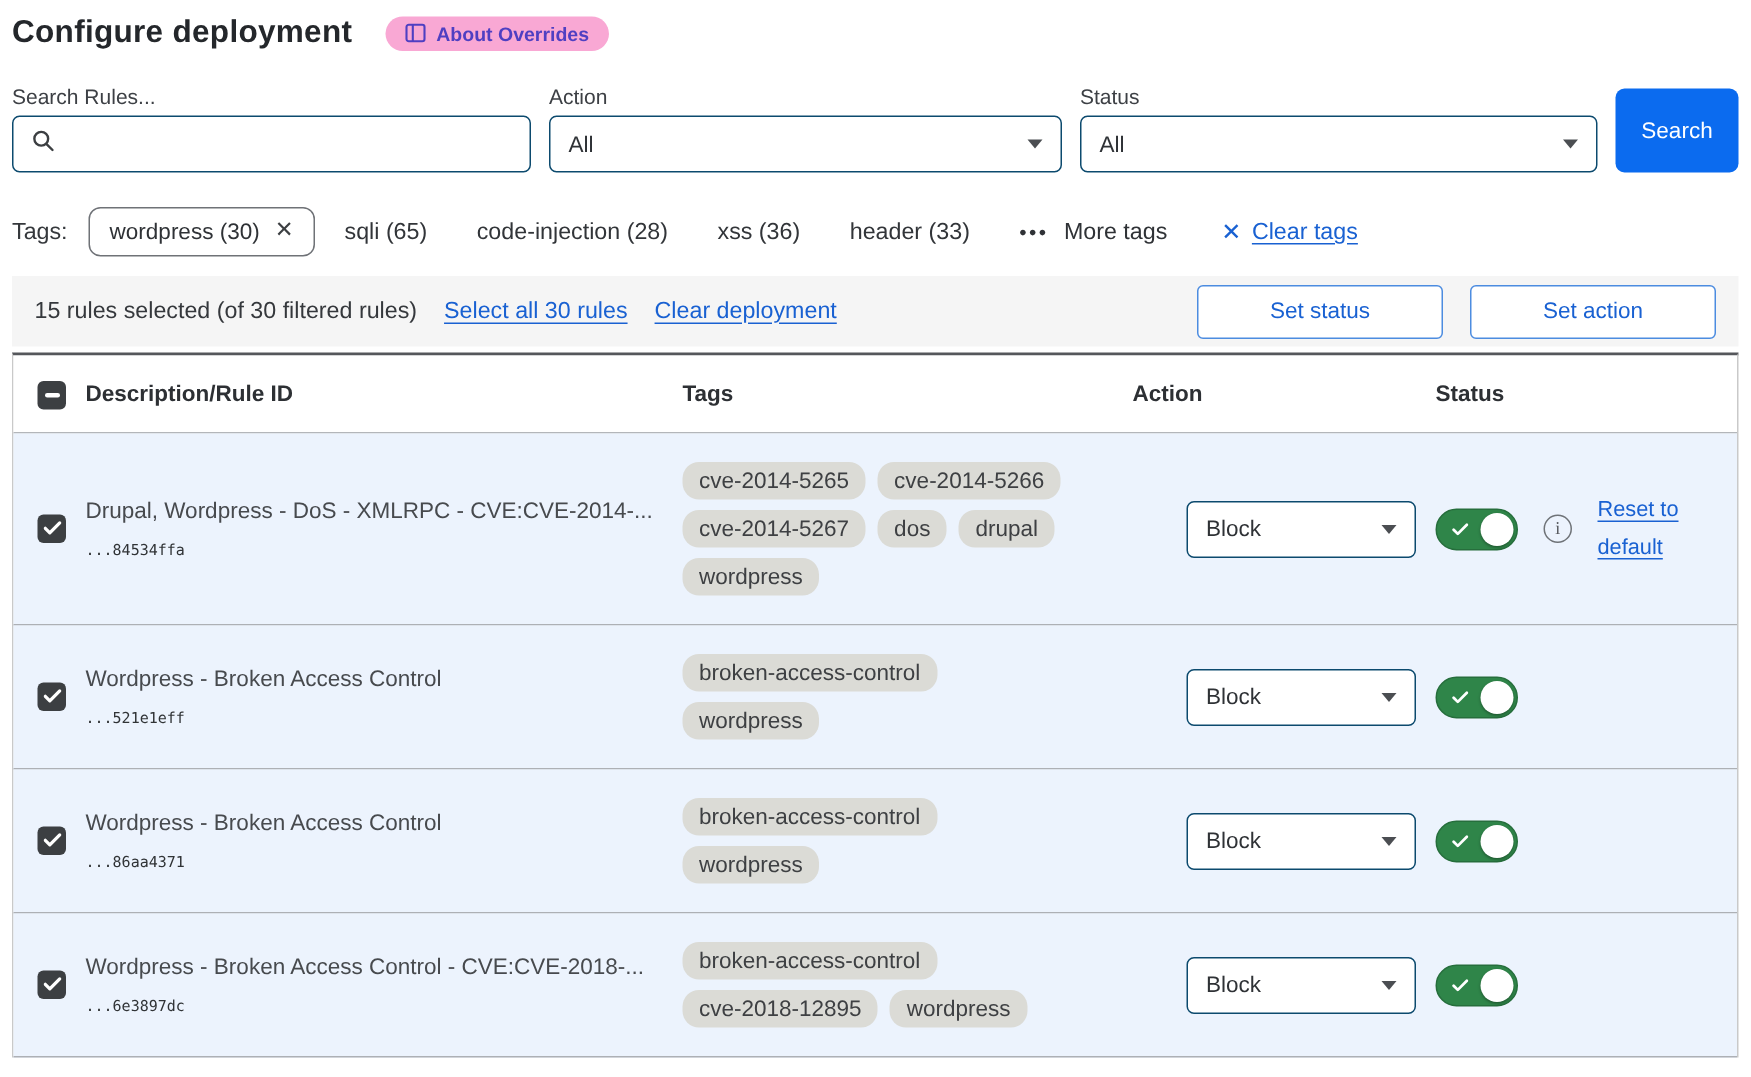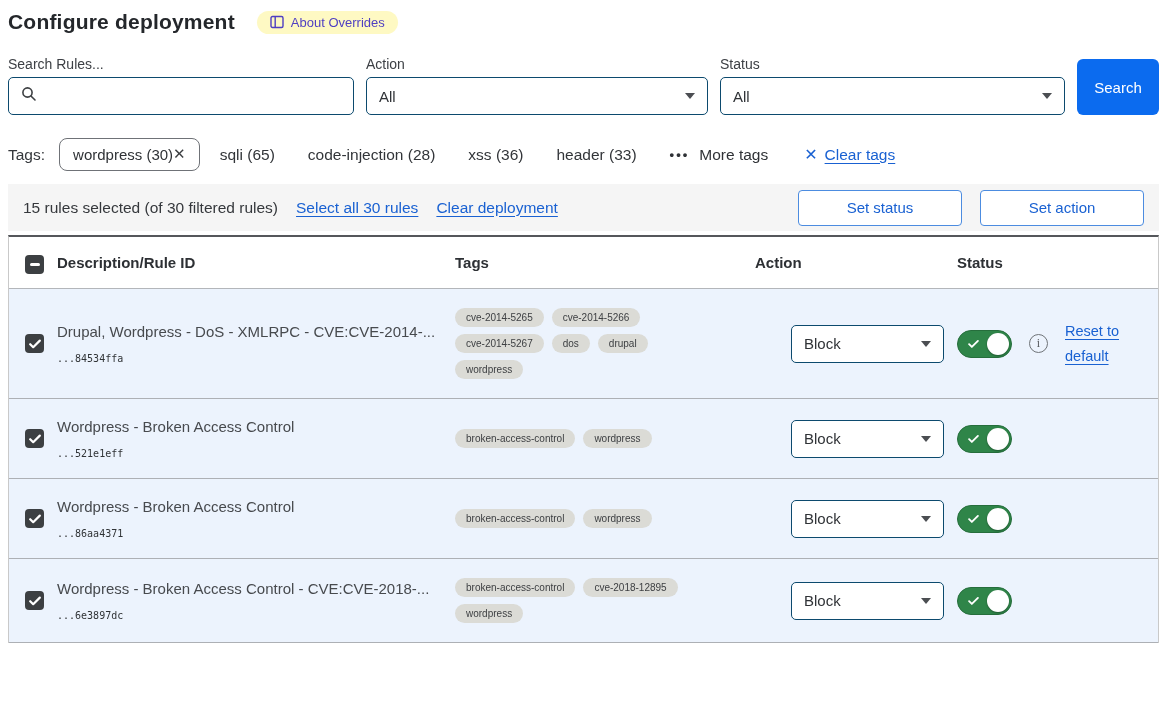--- a/index.html
+++ b/index.html
@@ -3,43 +3,43 @@
 <meta charset="utf-8">
 <style>
   * { margin:0; padding:0; box-sizing:border-box; }
   html,body { width:1167px; height:718px; overflow:hidden; background:#fff;
     font-family:"Liberation Sans", sans-serif; color:#35383c; }
   .page { width:1167px; padding:10px 8px 0 8px; }
 
   
   .hdr { display:flex; align-items:center; gap:22px; margin-bottom:22px; }
   .hdr h1 { font-size:21px; font-weight:700; color:#24272b; letter-spacing:.2px; }
-  .badge { display:inline-flex; gap:7px; background:#fef9c3;
-    color:#4f3fc2; border-radius:13px; padding:4px 13px; font-size:13px; font-weight:400; }
+  .badge { display:inline-flex; gap:7px; background:#f9a8d4;
+    color:#4f3fc2; border-radius:13px; padding:4px 13px; font-size:13px; font-weight:700; }
   .badge svg { display:block; }
 
   
   .filters { display:flex; align-items:flex-end; gap:12px; margin-bottom:23px; }
   .field label { display:block; font-size:14px; color:#3d4045; margin-bottom:5px; }
   .inputbox, .selectbox { height:38px; border:1px solid #0c4a6e; border-radius:5px;
     background:#fff; display:flex; align-items:center; padding:0 12px; }
   .inputbox { width:346px; gap:8px; }
   .inputbox input { border:none; outline:none; flex:1; font-size:15px; font-family:inherit; background:transparent; }
   .selectbox { justify-content:space-between; cursor:pointer; }
   .selectbox .selval { font-size:15px; color:#2f3236; }
   .arrow { width:0; height:0; border-left:5px solid transparent; border-right:5px solid transparent;
     border-top:6px solid #4b4e52; }
   .sel-action { width:342px; } .sel-status { width:345px; }
   .btn-primary { width:88px; height:56px; background:#0b6bef; color:#fff; border:none;
     border-radius:6px; font-size:15px; font-family:inherit; cursor:pointer; }
 
   
   .tagsbar { display:flex; align-items:center; margin-bottom:13px; }
   .tagsbar .tlabel { font-size:15.5px; color:#35383c; margin-right:14px; }
-  .chip { display:inline-flex; align-items:flex-start; gap:0; border:1.5px solid #6f7277;
+  .chip { display:inline-flex; align-items:flex-start; gap:10px; border:1.5px solid #6f7277;
     border-radius:8px; padding:7px 13px; font-size:15px; color:#2f3236; margin-right:20px; cursor:pointer; }
   .chip .x { font-size:15px; color:#3c3f42; line-height:1; }
   .taglinks { display:flex; align-items:center; gap:33px; margin-right:33px; }
   .tag-link { font-size:15.5px; color:#323539; cursor:pointer; }
   .moretags { display:inline-flex; align-items:center; gap:10px; font-size:15.5px;
     color:#2f3236; margin-right:36px; cursor:pointer; }
   .dots { font-size:13px; font-weight:700; letter-spacing:2px; color:#2f3236; }
   .cleartags { display:inline-flex; align-items:center; gap:7px; color:#1961d2;
     font-size:15.5px; cursor:pointer; }
   .cleartags .x { font-size:16px; }
@@ -71,21 +71,21 @@
 
   .checkbox { width:19px; height:19px; border-radius:4px; background:#3c3f42;
     display:inline-flex; align-items:center; justify-content:center; cursor:pointer; }
   .checkbox .bar { width:10px; height:3px; background:#fff; border-radius:2px; }
 
   .desc { font-size:15px; color:#474a4e; margin-bottom:13px; }
   .rule-id { font-family:"DejaVu Sans Mono", monospace; font-size:10px; color:#303336; }
 
   .pills { display:flex; flex-wrap:wrap; gap:7px 8px; max-width:264px; }
   .pill { background:#dbdbd6; color:#3e4043; border-radius:11px; padding:4px 11px;
-    font-size:10px; white-space:nowrap; }
+    font-size:15px; white-space:nowrap; }
 
   .row-select { width:153px; height:38px;margin-left:36px; }
 
   .toggle { position:relative; width:55px; height:28px; border-radius:14px;
     background:#2f8549; border:1px solid #266e3c; display:inline-block; cursor:pointer; flex:none; }
   .toggle svg { position:absolute; left:10px; top:8px; }
   .toggle .knob { position:absolute; right:2px; top:2px; width:22px; height:22px;
     border-radius:50%; background:#fff; box-shadow:0 1px 2px rgba(0,0,0,.35); }
 
   .info-icon { width:19px; height:19px; border:1.5px solid #6f7378; border-radius:50%;

